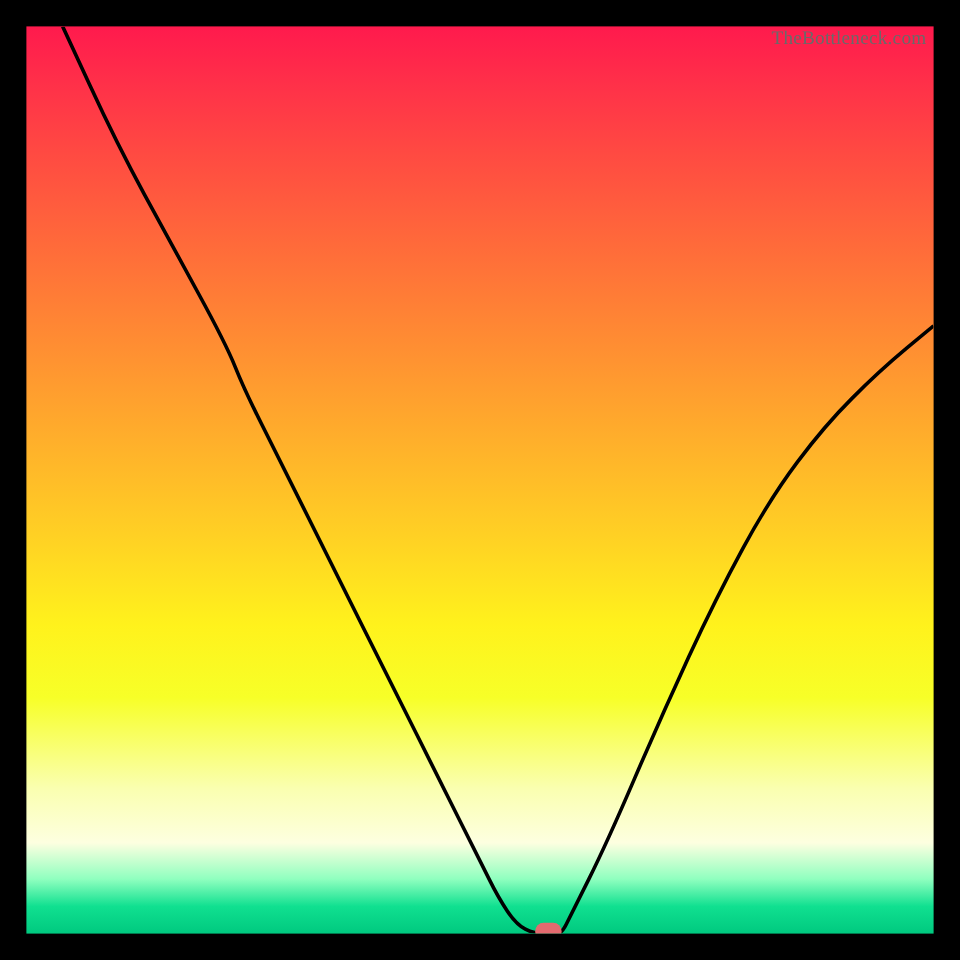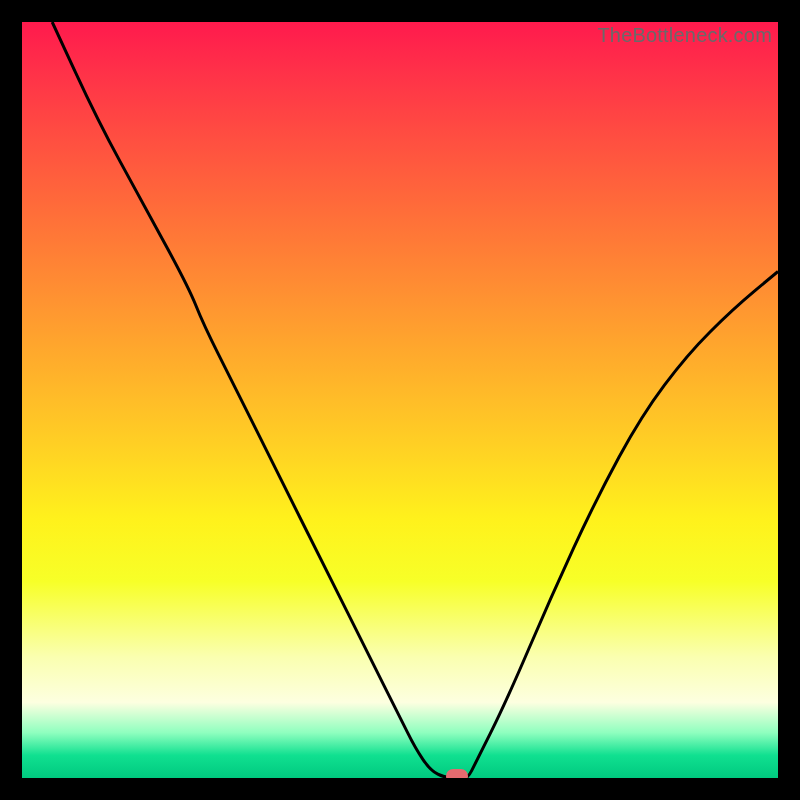--- a/index.html
+++ b/index.html
@@ -39,25 +39,26 @@
       #10e090 97%,
       #00c97f 100%
     );
     overflow: hidden;
   }
   .watermark {
     position: absolute;
     top: 2px;
     right: 6px;
     color: #6a6a6a;
-    font-size: 20px;
+    font-size: 16px;
     font-weight: 500;
     letter-spacing: 0.2px;
     z-index: 5;
     user-select: none;
+    font-family: Liberation Serif, serif;
   }
   .curve {
     position: absolute;
     left: 0;
     top: 0;
     width: 756px;
     height: 756px;
     z-index: 3;
   }
   .marker {

